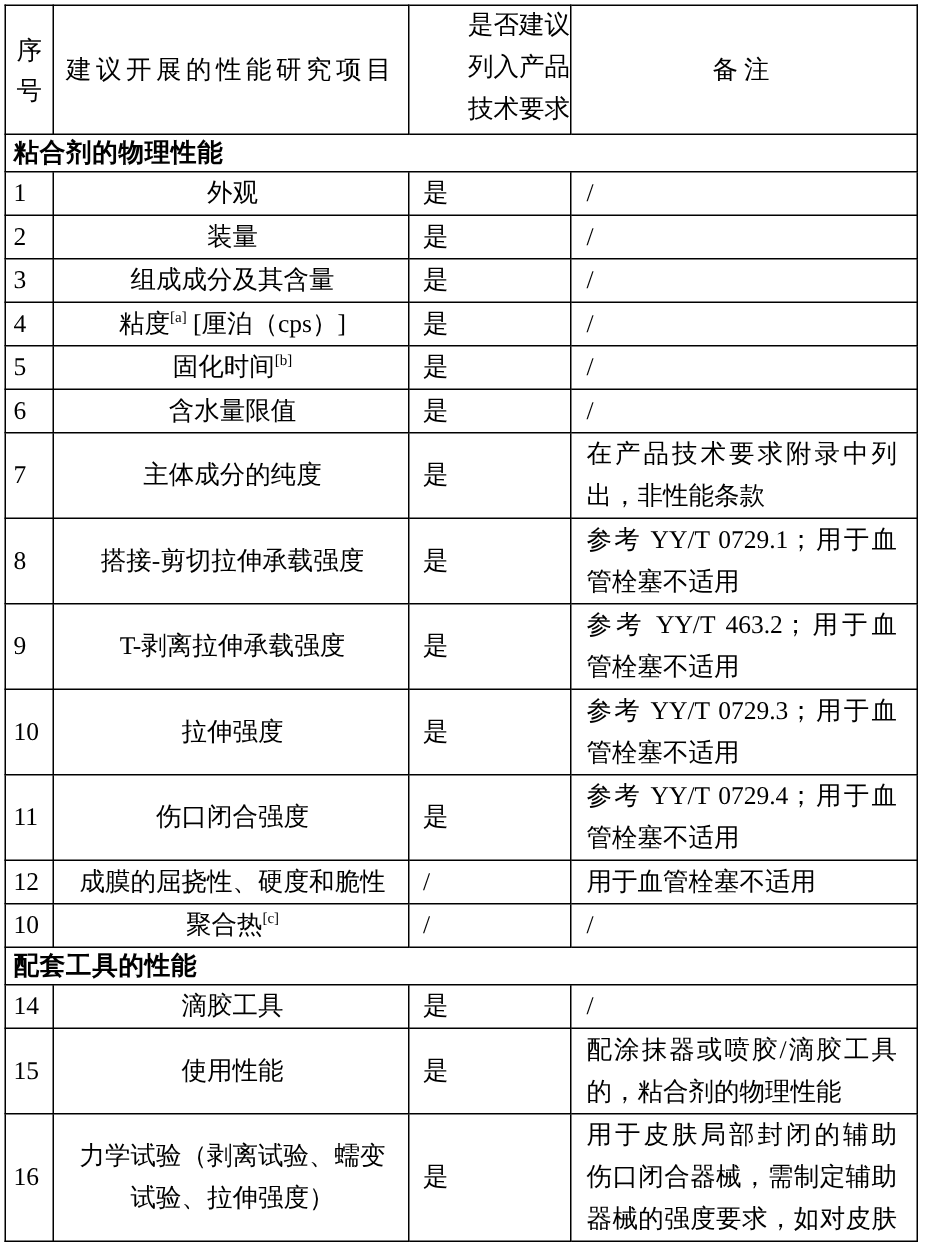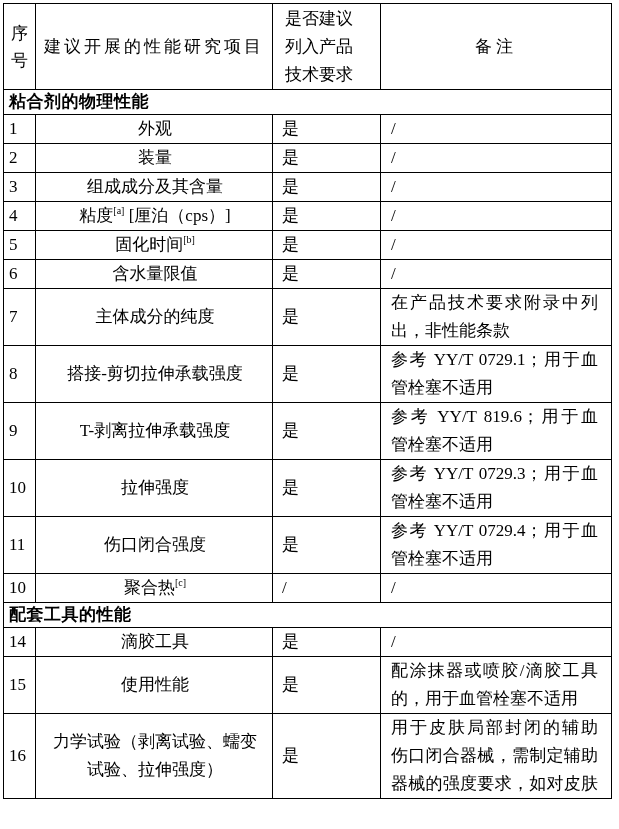--- a/index.html
+++ b/index.html
@@ -38,21 +38,21 @@
   
   col.c-no     { width: 32px; }
   col.c-item   { width: 237px; }
   col.c-listed { width: 108px; }
   col.c-remark { width: 231px; }
 
   
   tr.head-row { height: 86px; }
   th.h-no { text-align: center; line-height: 27px; }
   th.h-item { letter-spacing: 3px; }
-  th.h-listed { text-align: left; line-height: 28px; }
+  th.h-listed { text-align: right; line-height: 28px; font-family: Liberation Mono, monospace; }
   th.h-listed .hline { padding-left: 12px; }
   th.h-remark { text-align: center; letter-spacing: 4px; }
 
   
   tr.section-row { height: 25px; margin-top: 12px; }
   td.section-title {
     font-weight: bold;
     padding-left: 5px;
     line-height: 24px;
     letter-spacing: 0.5px;
@@ -158,41 +158,47 @@
           <td class="col-remark">
             <div class="line j">参考 YY/T 0729.1；用于血</div>
             <div class="line">管栓塞不适用</div>
           </td>
         </tr>
         <tr>
           <td class="col-no">9</td>
           <td class="col-item">T-剥离拉伸承载强度</td>
           <td class="col-listed">是</td>
           <td class="col-remark">
-            <div class="line j">参考 YY/T 819.6；用于血</div>
+            <div class="line j">参考 YY/T 463.2；用于血</div>
             <div class="line">管栓塞不适用</div>
           </td>
         </tr>
         <tr>
           <td class="col-no">10</td>
           <td class="col-item">拉伸强度</td>
           <td class="col-listed">是</td>
           <td class="col-remark">
             <div class="line j">参考 YY/T 0729.3；用于血</div>
             <div class="line">管栓塞不适用</div>
           </td>
         </tr>
         <tr>
           <td class="col-no">11</td>
           <td class="col-item">伤口闭合强度</td>
           <td class="col-listed">是</td>
           <td class="col-remark">
             <div class="line j">参考 YY/T 0729.4；用于血</div>
             <div class="line">管栓塞不适用</div>
           </td>
+        </tr>
+        <tr>
+          <td class="col-no">12</td>
+          <td class="col-item">成膜的屈挠性、硬度和脆性</td>
+          <td class="col-listed">/</td>
+          <td class="col-remark">用于血管栓塞不适用</td>
         </tr>
         <tr>
           <td class="col-no">10</td>
           <td class="col-item">聚合热<sup class="fnote">[c]</sup></td>
           <td class="col-listed">/</td>
           <td class="col-remark">/</td>
         </tr>
         <tr class="section-row">
           <td class="section-title" colspan="4">配套工具的性能</td>
         </tr>
@@ -201,21 +207,21 @@
           <td class="col-item">滴胶工具</td>
           <td class="col-listed">是</td>
           <td class="col-remark">/</td>
         </tr>
         <tr>
           <td class="col-no">15</td>
           <td class="col-item">使用性能</td>
           <td class="col-listed">是</td>
           <td class="col-remark">
             <div class="line j">配涂抹器或喷胶/滴胶工具</div>
-            <div class="line">的，用于血管栓塞不适用</div>
+            <div class="line">的，粘合剂的物理性能</div>
           </td>
         </tr>
         <tr>
           <td class="col-no">16</td>
           <td class="col-item">
             <div class="line">力学试验（剥离试验、蠕变</div>
             <div class="line">试验、拉伸强度）</div>
           </td>
           <td class="col-listed">是</td>
           <td class="col-remark">

